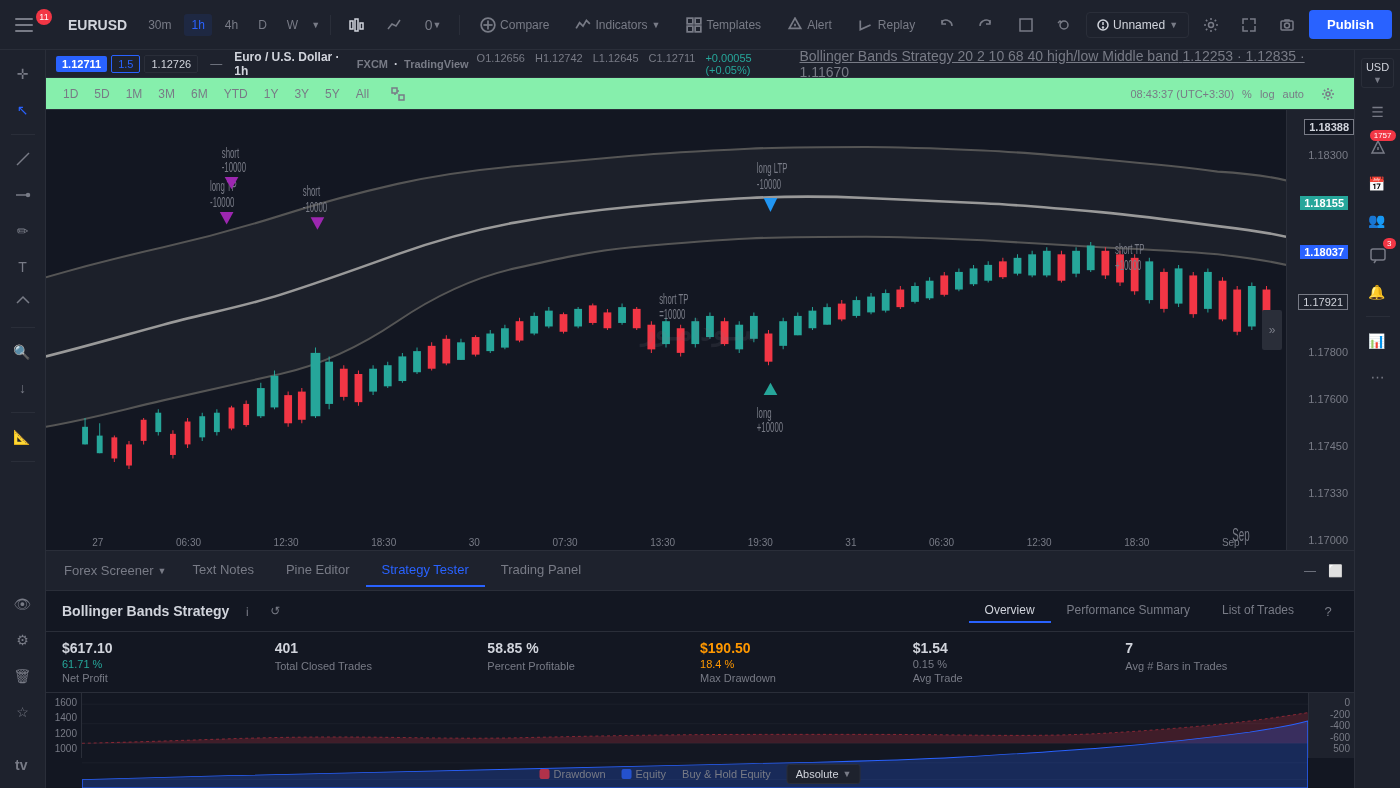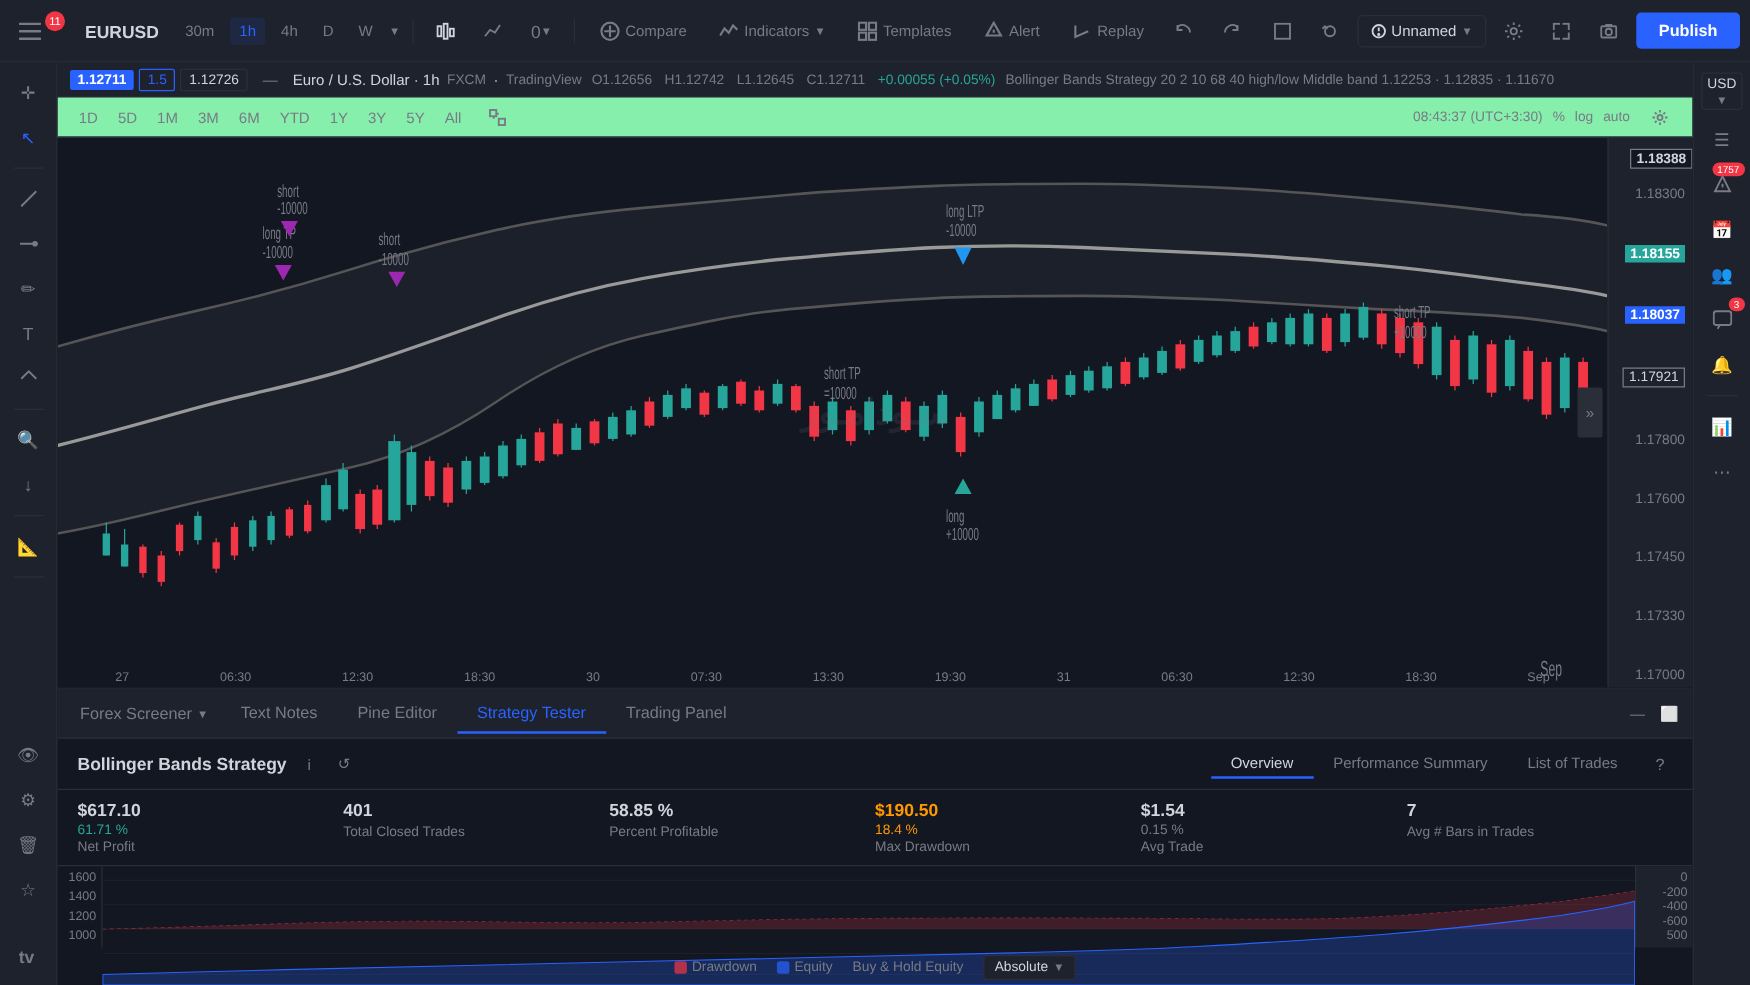--- a/index.html
+++ b/index.html
@@ -28,25 +28,25 @@
     .left-sidebar { width: 46px; background: #1e222d; border-right: 1px solid #2a2e39; display: flex; flex-direction: column; align-items: center; padding: 8px 0; gap: 4px; flex-shrink: 0; }
     .sidebar-icon { width: 32px; height: 32px; display: flex; align-items: center; justify-content: center; color: #787b86; cursor: pointer; border-radius: 3px; font-size: 14px; }
     .sidebar-icon.active { color: #2962ff; }
     .sidebar-separator { width: 24px; height: 1px; background: #2a2e39; margin: 4px 0; }
 
     
     .chart-container { flex: 1; display: flex; flex-direction: column; overflow: hidden; position: relative; }
 
     
     .price-bar { height: 28px; background: #1e222d; border-bottom: 1px solid #2a2e39; display: flex; align-items: center; padding: 0 10px; gap: 8px; flex-shrink: 0; font-size: 12px; }
-    .symbol-info { display: flex; align-items: center; gap: 6px; color: #d1d4dc; font-weight: 400; }
+    .symbol-info { display: flex; align-items: center; gap: 6px; color: #d1d4dc; font-weight: 700; }
     .exchange-tag { color: #787b86; font-size: 11px; }
     .price-values { display: flex; gap: 10px; color: #787b86; font-size: 11px; }
     .price-up { color: #26a69a; }
-    .indicator-info { color: #787b86; font-size: 11px; }
+    .indicator-info { color: #787b86; font-size: 14px; text-decoration: underline; }
 
     
     .price-input-group { display: flex; align-items: center; gap: 4px; }
     .price-tag { background: #2962ff; color: white; padding: 2px 6px; border-radius: 2px; font-size: 11px; font-weight: 600; }
     .price-tag-2 { background: transparent; border: 1px solid #2962ff; color: #2962ff; padding: 2px 6px; border-radius: 2px; font-size: 11px; }
     .price-tag-3 { background: #1e222d; border: 1px solid #2a2e39; color: #d1d4dc; padding: 2px 6px; border-radius: 2px; font-size: 11px; }
 
     
     .timeframe-row { height: 32px; background: #86efac; border-bottom: 1px solid #2a2e39; display: flex; align-items: center; padding: 0 10px; gap: 2px; flex-shrink: 0; }
     .tf-btn { padding: 3px 7px; color: #787b86; cursor: pointer; border-radius: 3px; font-size: 12px; }

